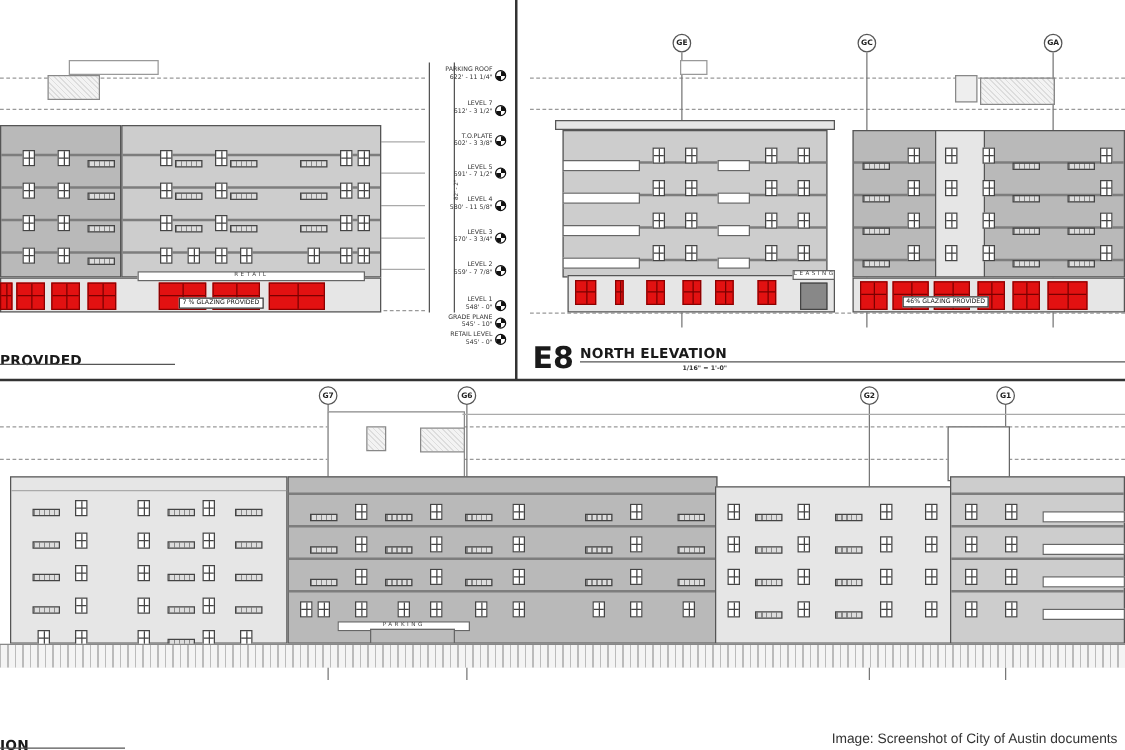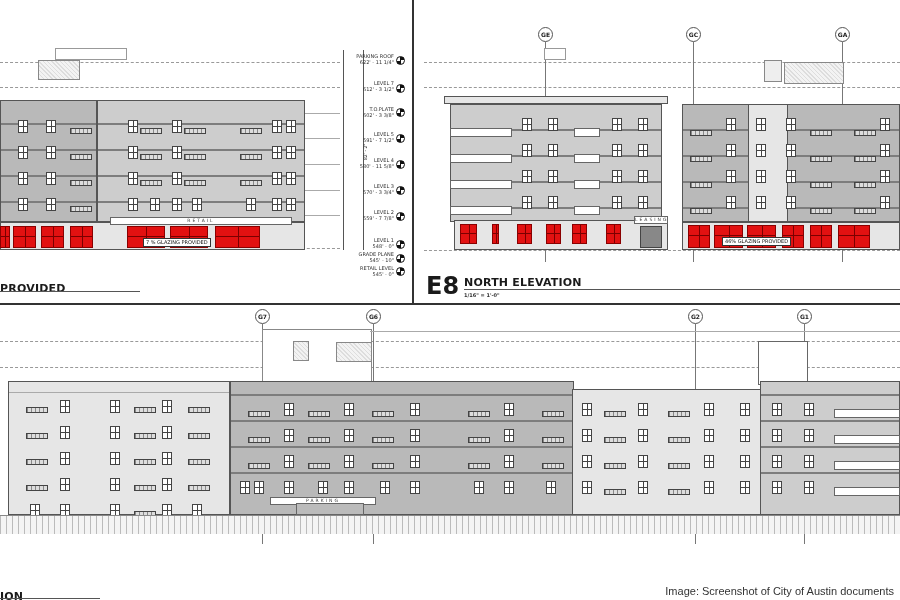--- a/index.html
+++ b/index.html
@@ -292,21 +292,21 @@
   <div class="red" style="left:300px;top:225px;width:29px;height:23px;"></div>
   <div class="red" style="left:333px;top:225px;width:29px;height:23px;"></div>
   <div class="red" style="left:368px;top:225px;width:22px;height:23px;"></div>
   <div class="red" style="left:396px;top:225px;width:22px;height:23px;"></div>
   <div class="red" style="left:424px;top:225px;width:32px;height:23px;"></div>
   <div class="glazing-label" style="left:308px;top:237px;">46% GLAZING PROVIDED</div>
 
   <div class="title-block" style="left:12px;top:274px;">
     <span class="tag">E8</span>
   </div>
-  <div class="title-block" style="left:50px;top:276px;">
+  <div class="title-block" style="left:50px;top:276px;text-align:right;">
     <div class="name">NORTH ELEVATION</div>
     <div class="scale" style="margin-top:3px;">1/16" = 1'-0"</div>
   </div>
   <div class="underline" style="left:50px;top:289px;width:436px;"></div>
 </div>
 
 <div class="panel-divider-h"></div>
 
 <div class="abs" style="left:0;top:305px;width:900px;height:295px;">
   <div class="dash-line" style="left:0;top:36px;width:900px;"></div>

